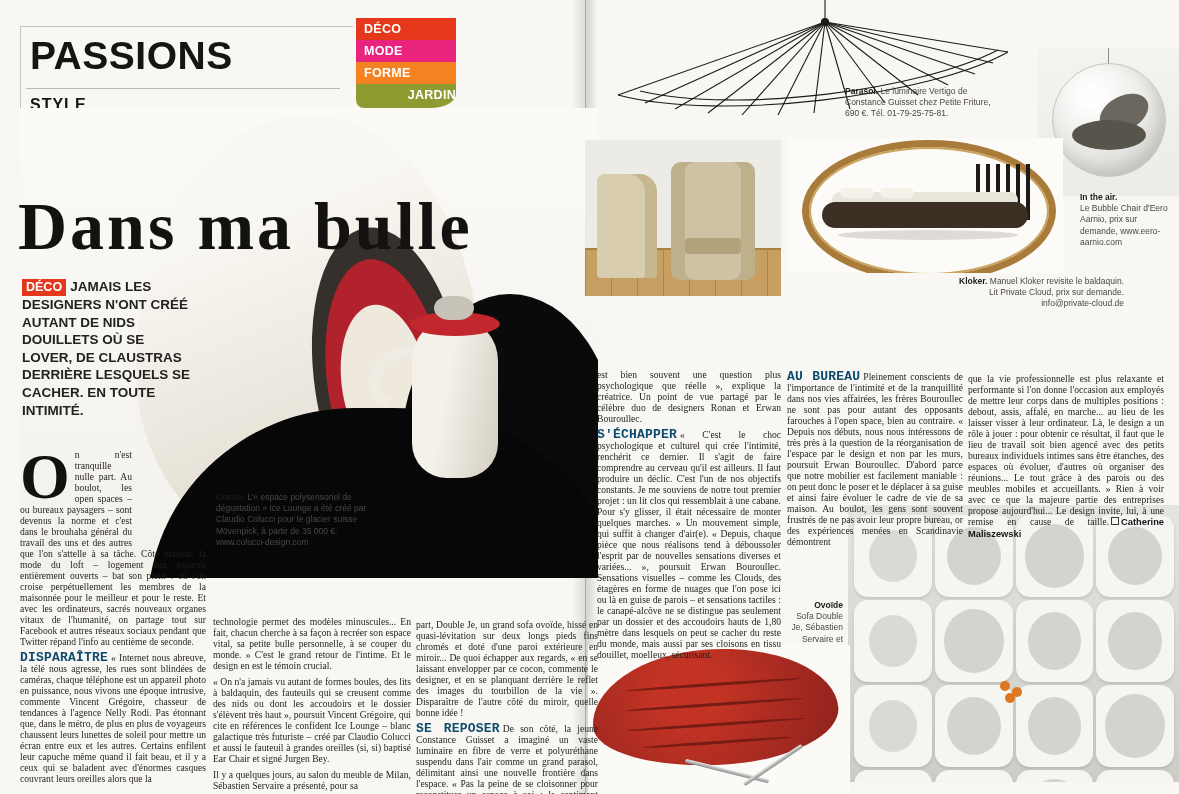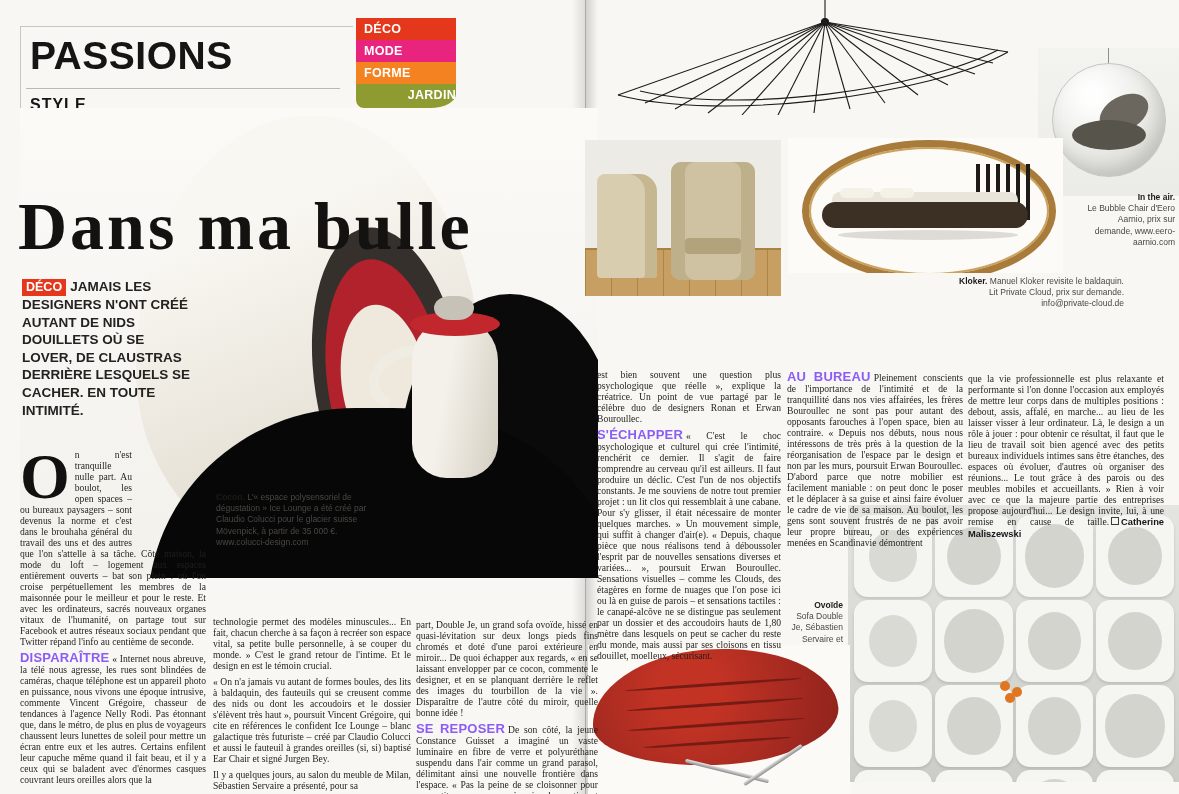--- a/index.html
+++ b/index.html
@@ -47,34 +47,34 @@
   .art-title{left:18px;top:192px;z-index:9;font-family:"Liberation Serif",serif;font-weight:bold;
        font-size:68px;letter-spacing:3px;color:#131210;line-height:1;}
   .intro{left:22px;top:278px;width:174px;z-index:9;font-size:13.5px;line-height:1.3;font-weight:bold;color:#232220;}
   .tag{display:inline-block;background:#e4371c;color:#fff;padding:0 4px 1px 4px;margin-right:4px;font-size:12.5px;}
   
   .bodycol{font-family:"Liberation Serif",serif;font-size:9.6px;line-height:11px;text-align:justify;color:#211f1c;z-index:9;margin-top:39px;}
   .bodycol p{margin:0 0 5px 0;}
   .dropcap{float:left;font-family:"Liberation Serif",serif;font-weight:bold;font-size:64px;line-height:.78;
        margin:3px 5px 0 0;color:#121110;}
   .intrude{float:right;width:68px;height:66px;margin:26px 0 4px 6px;}
-  .h-red{font-family:Liberation Sans, sans-serif;font-weight:bold;font-size:13px;letter-spacing:.2px;color:#8b5cf6;padding-right:3px;}
+  .h-red{font-family:Liberation Mono, monospace;font-weight:bold;font-size:13px;letter-spacing:.2px;color:#0c4a6e;padding-right:3px;}
   .col1{left:20px;top:410px;width:186px;}
   .col2{left:213px;top:577px;width:198px;}
   .col3{left:416px;top:580px;width:182px;}
   .colA{left:597px;top:330px;width:184px;}
   .colB{left:787px;top:332px;width:176px;}
   .colC{left:968px;top:334px;width:196px;}
   .byline{font-family:"Liberation Sans",sans-serif;font-weight:bold;font-size:9.3px;color:#17161a;}
   .endsq{display:inline-block;width:6px;height:6px;border:1px solid #3a3a38;vertical-align:baseline;margin:0 2px;}
   
   .caption{font-size:8.5px;line-height:1.32;color:#4a4843;}
   .caption b{color:#1d1b18;}
   .cap-parasol{left:845px;top:86px;width:158px;}
-  .cap-air{left:1080px;top:192px;width:95px;text-align:right;}
+  .cap-air{left:1080px;top:192px;width:95px;text-align:left;}
   .cap-discretion{left:587px;top:299px;width:196px;}
   .cap-cabane{left:950px;top:276px;width:174px;text-align:right;}
   .cap-cloisons{left:781px;top:508px;width:62px;text-align:right;}
   .cap-ovoide{left:783px;top:600px;width:60px;text-align:right;}
   .cap-lead-block{display:block;font-weight:bold;color:#1d1b18;}
   
   .vertigo{left:600px;top:0;}
   .bubble-photo{left:1038px;top:48px;width:141px;height:148px;background:linear-gradient(180deg,#f3f3f0,#ebebe7);overflow:hidden;}
   .bubble-chain{position:absolute;left:70px;top:0;width:1px;height:16px;background:#8f8d88;}
   .bubble{position:absolute;left:14px;top:15px;width:112px;height:112px;border-radius:50%;
@@ -198,20 +198,23 @@
       <line x1="225" y1="22" x2="250" y2="109"></line>
       <line x1="225" y1="22" x2="285" y2="103"></line>
       <line x1="225" y1="22" x2="318" y2="95"></line>
       <line x1="225" y1="22" x2="348" y2="85"></line>
       <line x1="225" y1="22" x2="375" y2="74"></line>
       <line x1="225" y1="22" x2="393" y2="63"></line>
       <line x1="225" y1="22" x2="408" y2="52"></line>
       <circle cx="225" cy="22" r="3.5" fill="#1c1b19"></circle>
     </g>
   </svg>
+  <div class="abs caption cap-parasol">
+    <b>Parasol.</b><span> Le luminaire Vertigo de Constance Guisset chez Petite Friture, 690 €. Tél. 01-79-25-75-81.</span>
+  </div>
 
   <div class="abs bubble-photo">
     <div class="bubble-chain"></div>
     <div class="bubble"></div>
     <div class="bubble-back"></div>
     <div class="bubble-seat"></div>
   </div>
   <div class="abs caption cap-air">
     <span class="cap-lead-block">In the air.</span><span> Le Bubble Chair d'Eero Aarnio, prix sur demande, www.eero-aarnio.com</span>
   </div>

